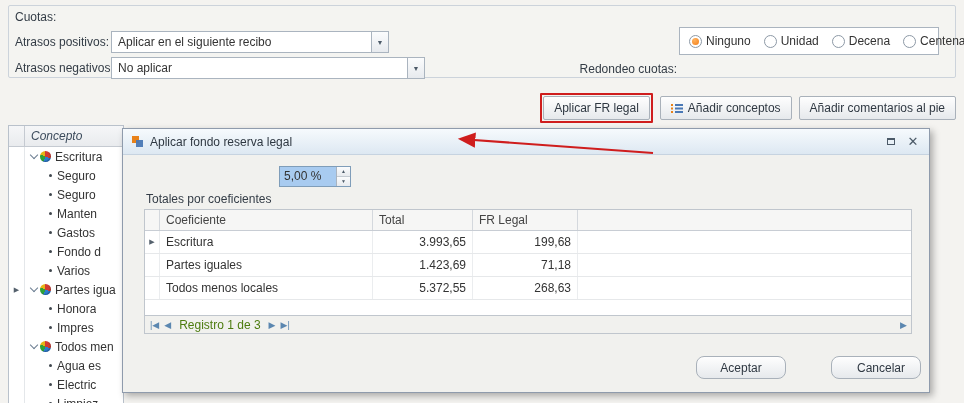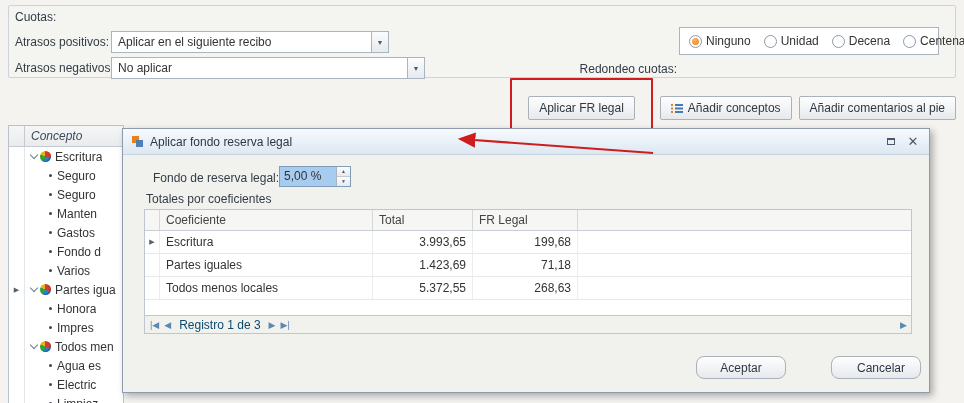--- a/index.html
+++ b/index.html
@@ -53,21 +53,21 @@
     right:8px; top:92px; height:32px;
     display:flex; align-items:center; gap:7px;
   }
   .btn {
     height:24px; padding:0 10px;
     background:linear-gradient(#fefefe,#e6e9ec);
     border:1px solid #a9b1ba; border-radius:2px;
     display:flex; align-items:center; justify-content:center; gap:5px;
     color:#2f3842; white-space:nowrap; cursor:default;
   }
-  .highlight-box { border:2px solid #cf1d1d; padding:16px; border-radius:1px; }
+  .highlight-box { border:2px solid #cf1d1d; padding:1px; border-radius:1px; }
   .list-icon { width:12px; height:11px; display:inline-block; }
 
   
   .tree-panel {
     left:8px; top:125px; width:116px; height:278px;
     background:#fff; border:1px solid #b9c1cb; border-bottom:none;
     overflow:hidden;
   }
   .tree-header {
     display:flex; height:21px;
@@ -137,21 +137,21 @@
   .c-coef { width:213px; }
   .c-total { width:100px; text-align:right; }
   .c-fr { width:105px; text-align:right; }
   .c-fill { flex:1; border-right:none !important; }
   .grid-filler { flex:1; }
   .grid-nav {
     flex:none; height:18px; background:#f1f1ee; border-top:1px solid #c0c6cd;
     display:flex; align-items:center; gap:5px; padding:0 5px;
     color:#5b87b0; font-size:9px; position:relative;
   }
-  .grid-nav .nav-text { color:#0c4a6e; font-size:12px; margin:0 3px; }
+  .grid-nav .nav-text { color:#4d7c0f; font-size:12px; margin:0 3px; }
   .nav-btn { cursor:default; }
   .scroll-right { position:absolute; right:4px; }
 
   .dlg-btn {
     position:absolute; width:90px; height:23px;
     background:linear-gradient(#fefefe,#e6e9ec);
     border:1px solid #a9b1ba; border-radius:8px;
     display:flex; align-items:center; justify-content:center;
     color:#2f3842;
   }
@@ -306,21 +306,20 @@
       <rect x="1" y="1" width="7" height="7" fill="#e8821a"></rect>
       <rect x="5" y="5" width="7" height="7" fill="#4a78b5" opacity="0.95"></rect>
     </svg>
     <div class="dialog-title">Aplicar fondo reserva legal</div>
     <div class="win-btn">
         <span class="restore-glyph"></span>
       </div>
     <div class="win-btn" style="font-size:13px;">✕</div>
   </div>
 
-  <div class="form-label" style="left:30px; top:42px;">Fondo de reserva legal:</div>
   <div class="spin-edit">
     <div class="spin-value">5,00 %</div>
     <div class="spin-btns">
       <span>▲</span>
       <span>▼</span>
     </div>
   </div>
 
   <div class="form-label" style="left:23px; top:63px;">Totales por coeficientes</div>
 

